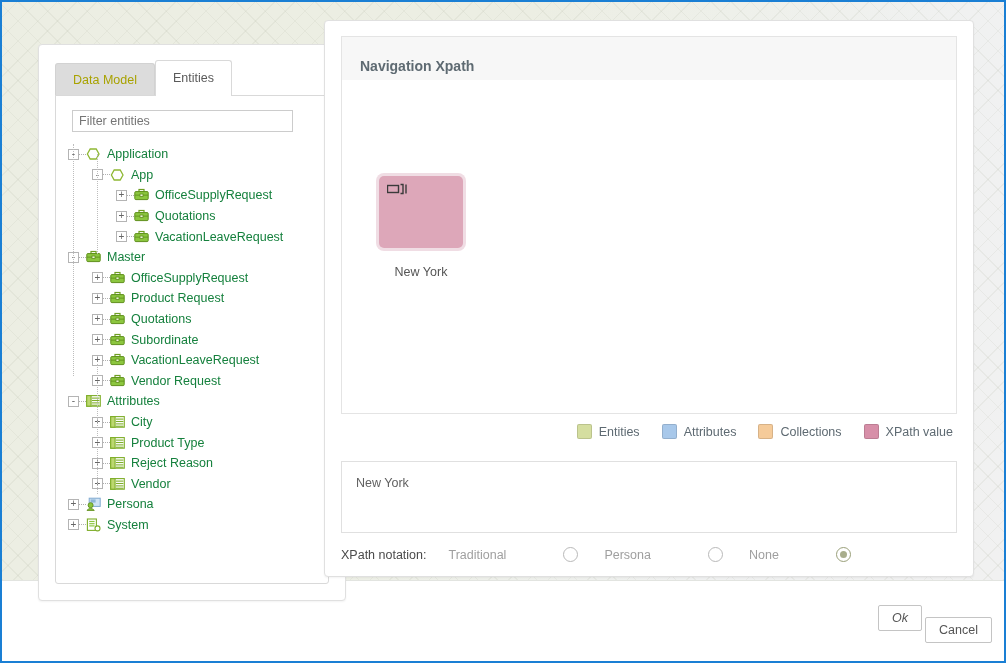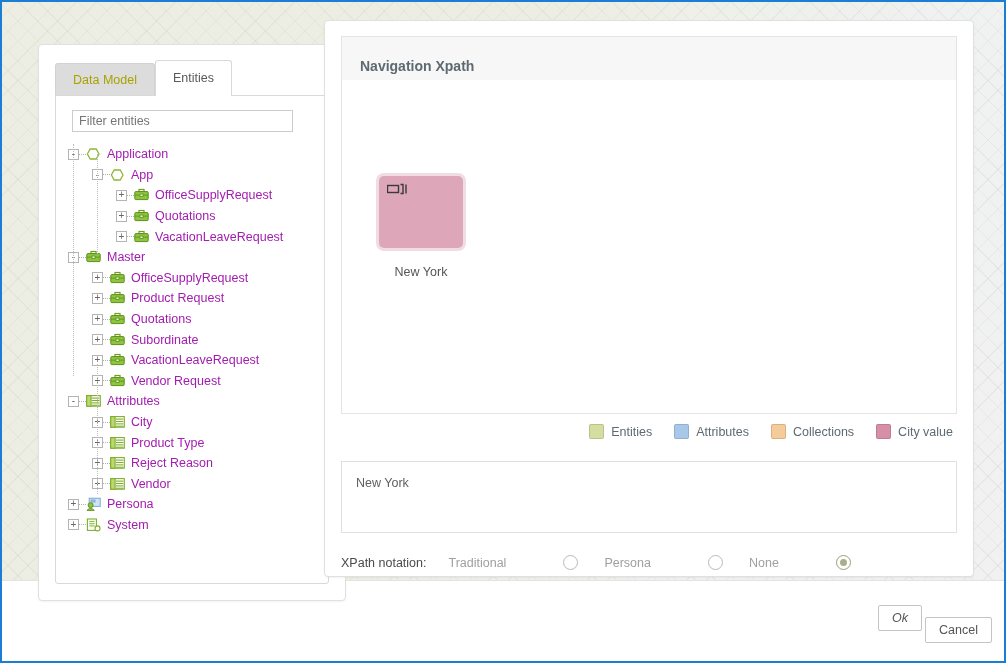--- a/index.html
+++ b/index.html
@@ -51,21 +51,21 @@
     background:#fff; border:1px solid #d9d9d9; border-radius:0 3px 3px 3px;
   }
   .filter-input{
     position:absolute; left:16px; top:14px; width:221px; height:22px;
     border:1px solid #cccccc; background:#fff; font-size:12.5px;
     color:#8b5cf6; padding:0 6px; font-family:"Liberation Sans", sans-serif;
     outline:none;
   }
   .tree{ position:absolute; left:6px; top:48px; right:4px; bottom:4px; }
   .node{ position:relative; height:20.6px; display:flex; align-items:center; font-size:12.5px; color:#555; white-space:nowrap; }
-  .node .lbl{ color:#a21caf; }
+  .node .lbl{ color:#15803d; }
   .toggle{
     width:11px; height:11px; border:1px solid #b4b4b4; background:#fff;
     display:inline-flex; align-items:center; justify-content:center;
     font-size:10px; line-height:1; color:#666; flex:0 0 auto; cursor:pointer;
     font-family:"Liberation Sans", sans-serif;
   }
   .dash{ width:7px; border-top:1px dotted #b0b0b0; height:1px; flex:0 0 auto; }
   .ic{ width:15px; height:14px; flex:0 0 auto; margin-right:5px; position:relative; }
   .nm{ margin-left:1px; }
   .vline{ position:absolute; border-left:1px dotted #bdbdbd; }
@@ -96,21 +96,21 @@
     position:absolute; right:20px; top:403px; display:flex; align-items:center; gap:22px;
   }
   .lg-item{ display:flex; align-items:center; font-size:12.5px; color:#5e6a72; }
   .lg-sw{ width:15px; height:15px; border-radius:2px; margin-right:7px; border:1px solid rgba(0,0,0,.12); }
   .xpath-box{
     position:absolute; left:16px; top:440px; right:16px; height:72px;
     border:1px solid #e0e0e0; background:#fff; font-size:12.5px; color:#616161;
     padding:14px 14px; overflow:hidden;
   }
   .notation-row{
-    position:absolute; left:16px; top:526px; display:flex; align-items:center; font-size:12.5px;margin-top:8px;
+    position:absolute; left:16px; top:526px; display:flex; align-items:center; font-size:12.5px;
   }
   .nt-label{ color:#4a4a4a; margin-right:22px; }
   .opt{ display:flex; align-items:center; margin-right:26px; cursor:pointer;gap:48px; }
   .opt span{ color:#9f9f9f; margin-right:9px; }
   .radio{
     width:15px; height:15px; border-radius:50%; border:1px solid #b9b9b9; background:#fff;
     display:inline-block; position:relative;
   }
   .radio.sel{ border-color:#9aa07a; }
   .radio.sel:after{
@@ -392,21 +392,21 @@
         <div class="lg-item">
           <span class="lg-sw" style="background: rgb(168, 200, 234);"></span>
           <span>Attributes</span>
         </div>
         <div class="lg-item">
           <span class="lg-sw" style="background: rgb(245, 203, 154);"></span>
           <span>Collections</span>
         </div>
         <div class="lg-item">
           <span class="lg-sw" style="background: rgb(215, 143, 168);"></span>
-          <span>City value</span>
+          <span>XPath value</span>
         </div>
       </div>
 
     <div class="xpath-box">New York</div>
 
     <div class="notation-row">
       <div class="nt-label">XPath notation:</div>
       <label class="opt">
         <span>Traditional</span>
         <i class="radio"></i>

